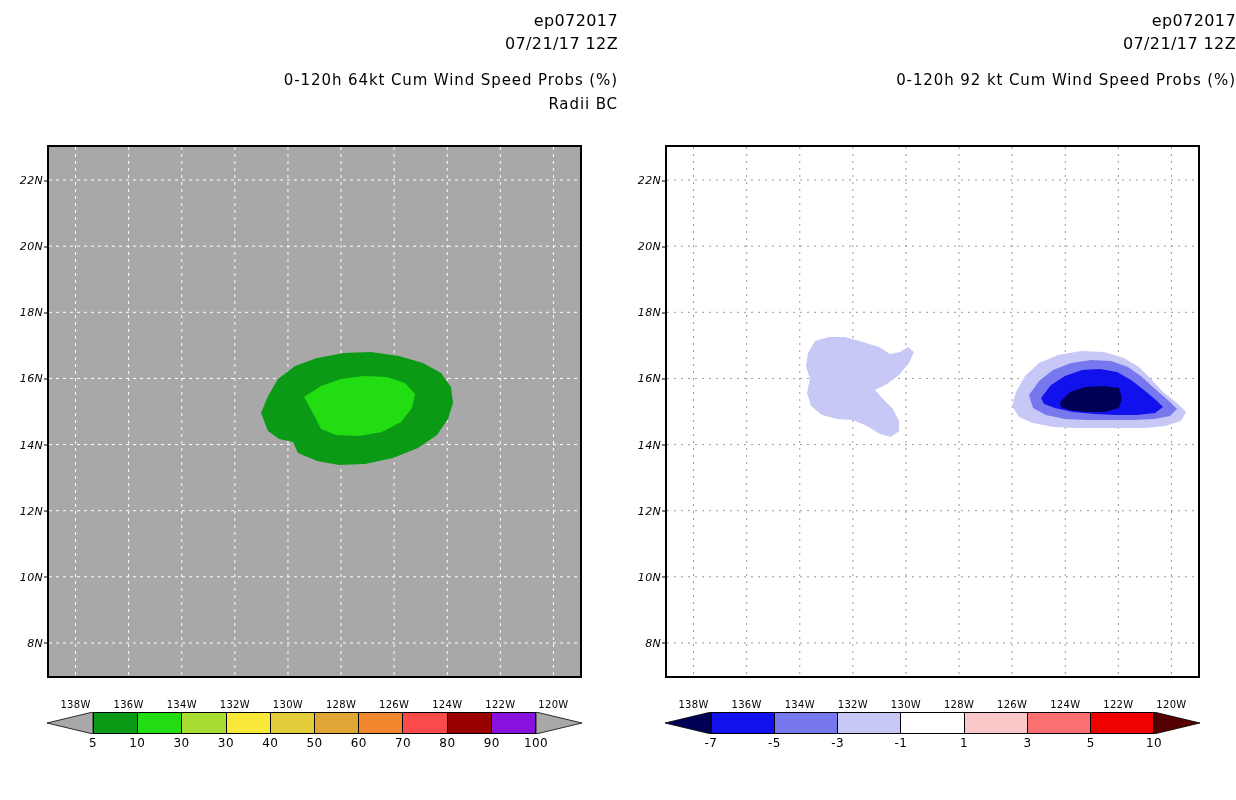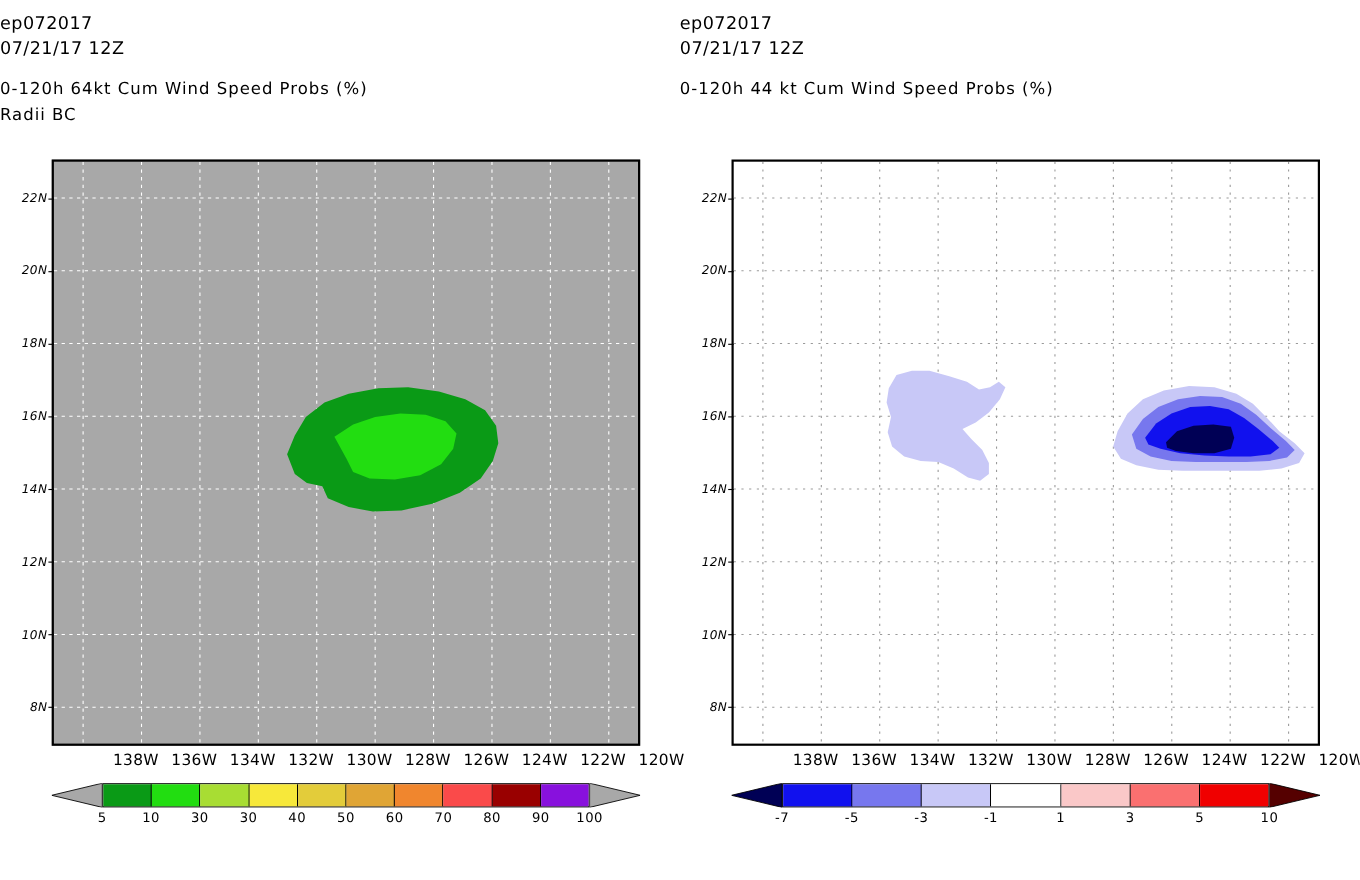--- a/index.html
+++ b/index.html
@@ -21,21 +21,21 @@
     height: 800px;
   }
   #panel-left  { left: 0; }
   #panel-right { left: 618px; }
 
   .titles {
     position: absolute;
     top: 10px;
     left: 0;
     width: 618px;
-    text-align: left;
+    text-align: right;
     color: #000;
   }
   .title-id {
     font-size: 16px;
     line-height: 22px;
     letter-spacing: 0.4px;
   }
   .title-date {
     font-size: 16px;
     line-height: 24px;
@@ -97,25 +97,24 @@
     top: 50%;
     width: 5px;
     height: 1px;
     background: #000;
   }
   .xtick {
     position: absolute;
     top: 100%;
     transform: translateX(-50%);
     white-space: nowrap;
-    font-size: 14px;
+    font-size: 10px;
     color: #000;
-    padding-top: 7px;
+    padding-top: 23px;
     letter-spacing: 0.3px;
-    margin-left: 48px;
   }
 
   .colorbar-wrap {
     position: absolute;
     left: 47px;
     top: 710px;
     width: 535px;
     height: 60px;
   }
   .cb-row {
@@ -270,21 +269,21 @@
         <div class="cb-tick" style="left: 100%;">100</div>
       </div>
   </div>
 </div>
 
 <div class="panel" id="panel-right">
 
   <div class="titles">
     <div class="title-id">ep072017</div>
     <div class="title-date">07/21/17 12Z</div>
-    <div class="title-main">0-120h 44 kt Cum Wind Speed Probs (%)</div>
+    <div class="title-main">0-120h 92 kt Cum Wind Speed Probs (%)</div>
   </div>
 
   <div class="plot-frame" id="plot-right">
     <div class="plot-inner">
       <svg width="531" height="529" viewBox="0 0 531 529">
         <g id="grid-right">
             <line x1="26.55" x2="26.55" y1="0" y2="529" stroke="#9a9a9a" stroke-width="1" stroke-dasharray="2,5"></line>
             <line x1="79.64999999999999" x2="79.64999999999999" y1="0" y2="529" stroke="#9a9a9a" stroke-width="1" stroke-dasharray="2,5"></line>
             <line x1="132.75" x2="132.75" y1="0" y2="529" stroke="#9a9a9a" stroke-width="1" stroke-dasharray="2,5"></line>
             <line x1="185.85" x2="185.85" y1="0" y2="529" stroke="#9a9a9a" stroke-width="1" stroke-dasharray="2,5"></line>

